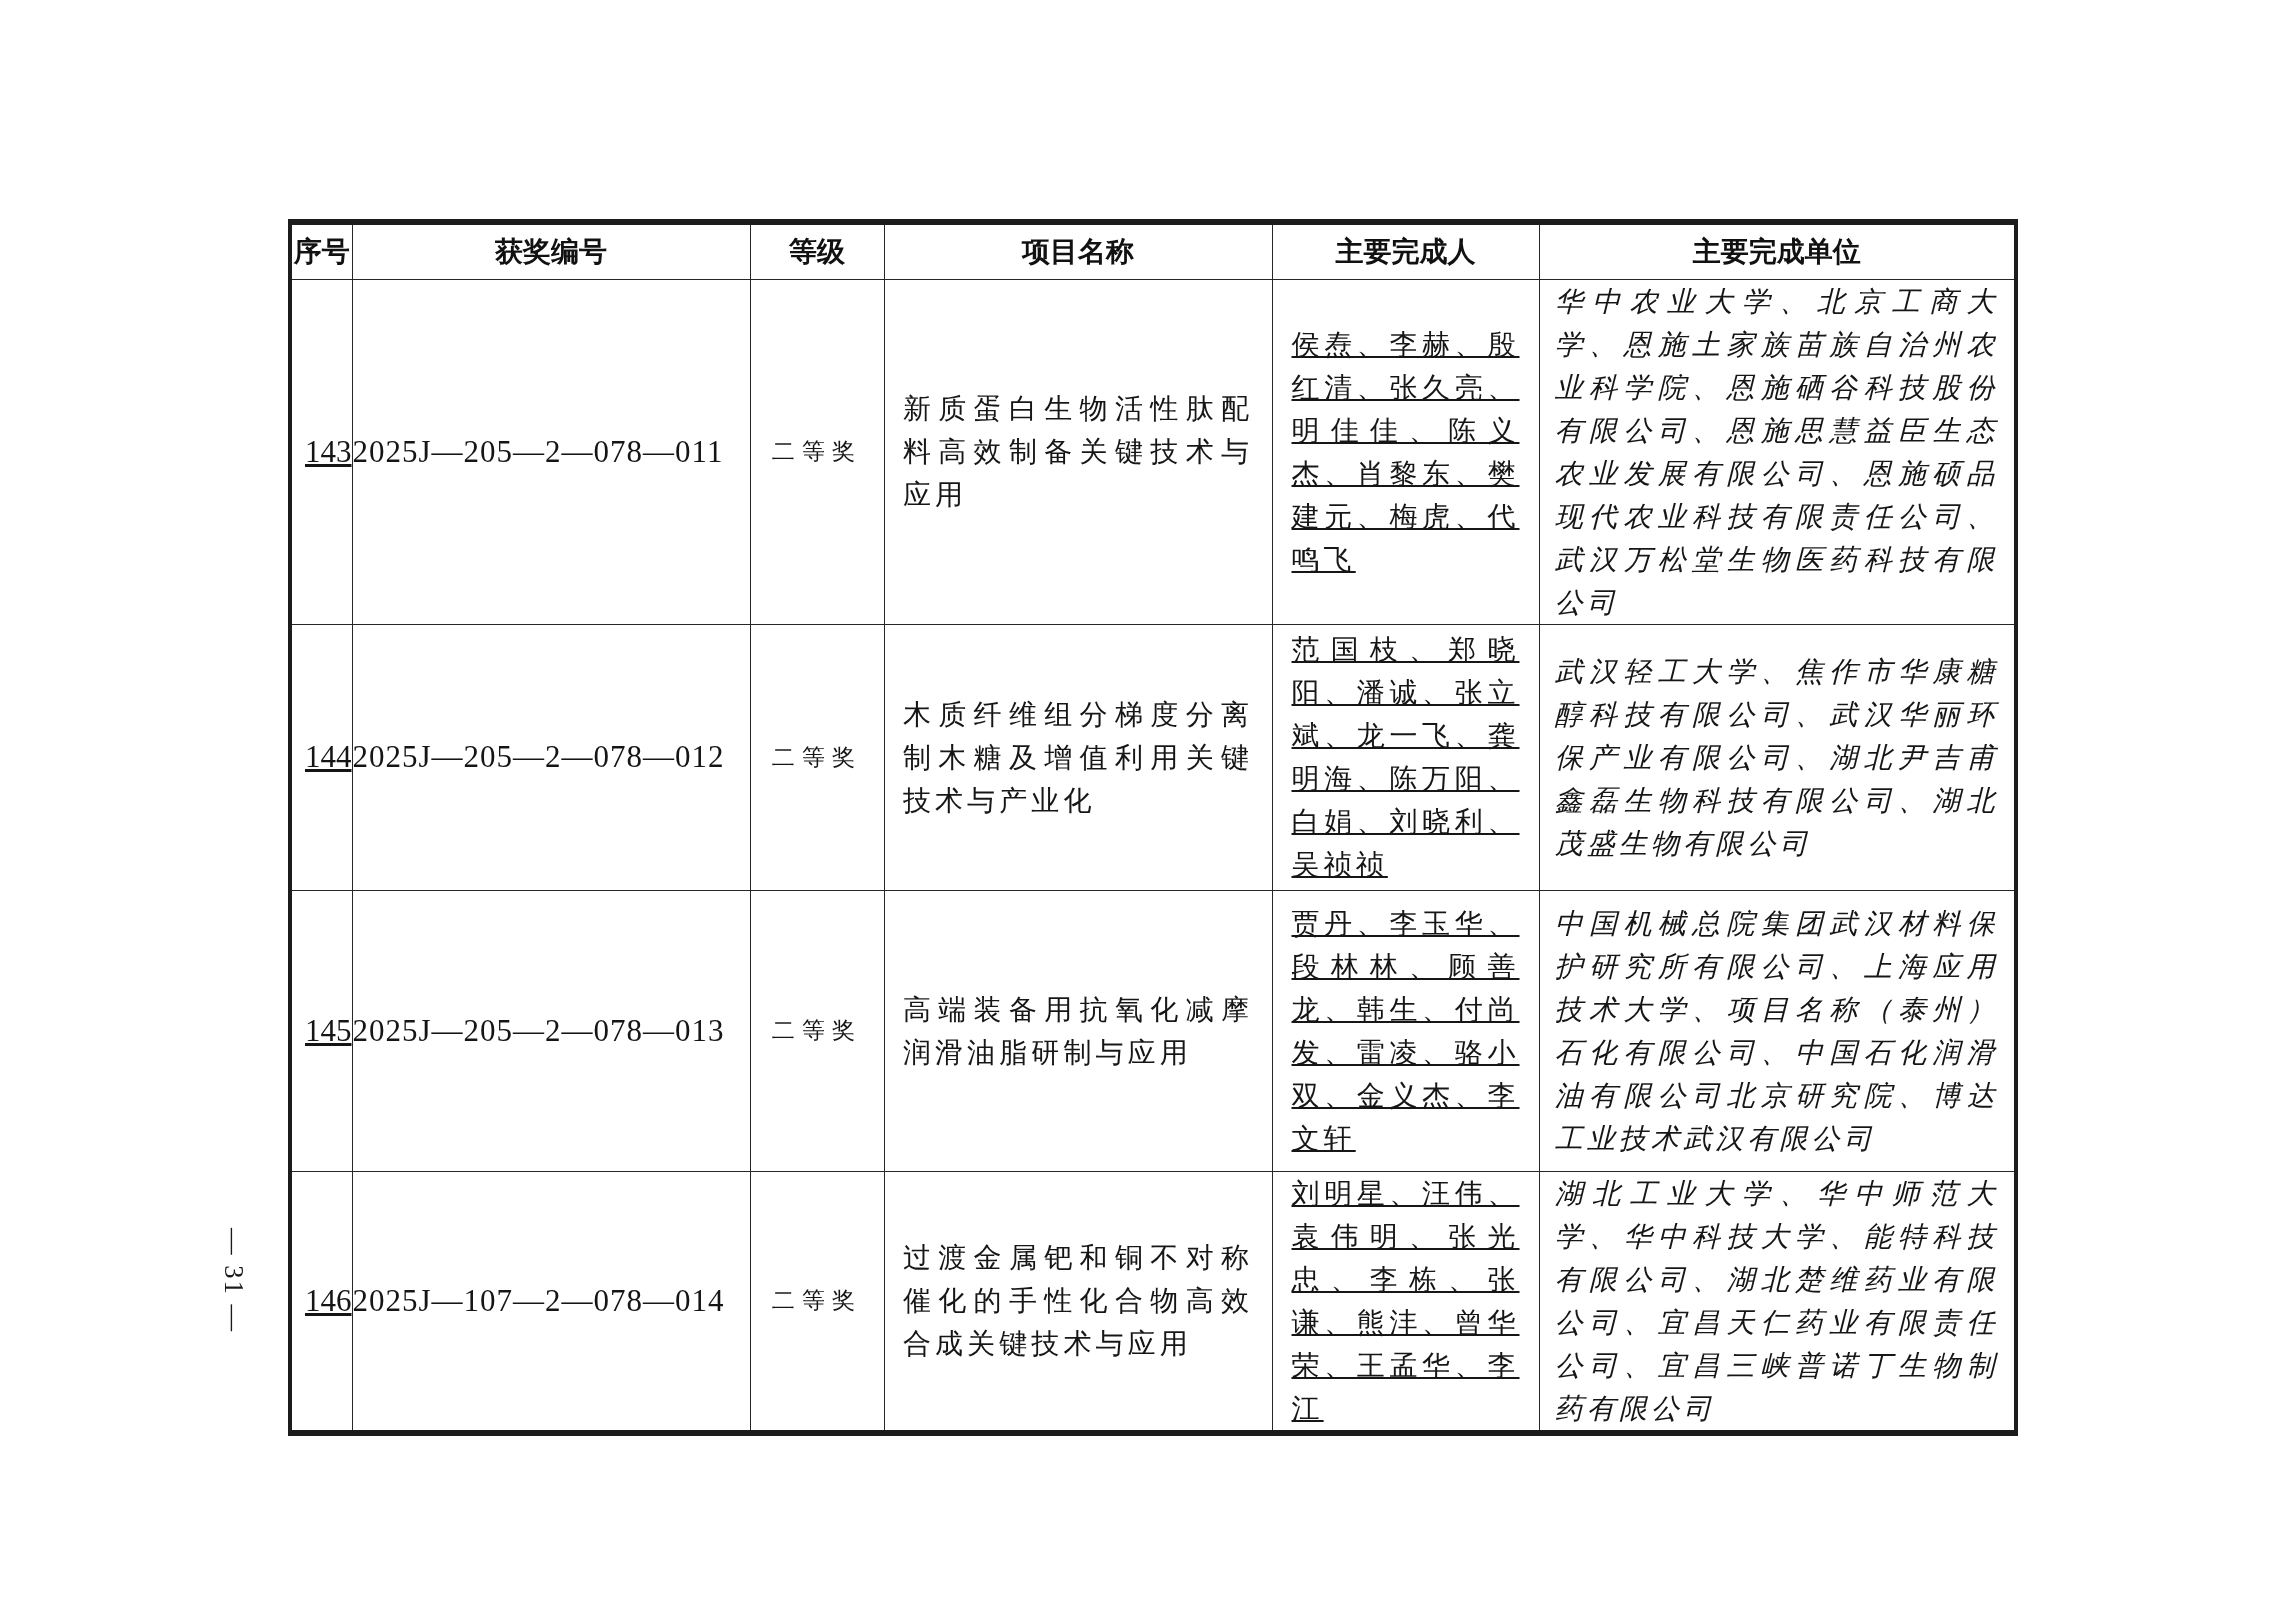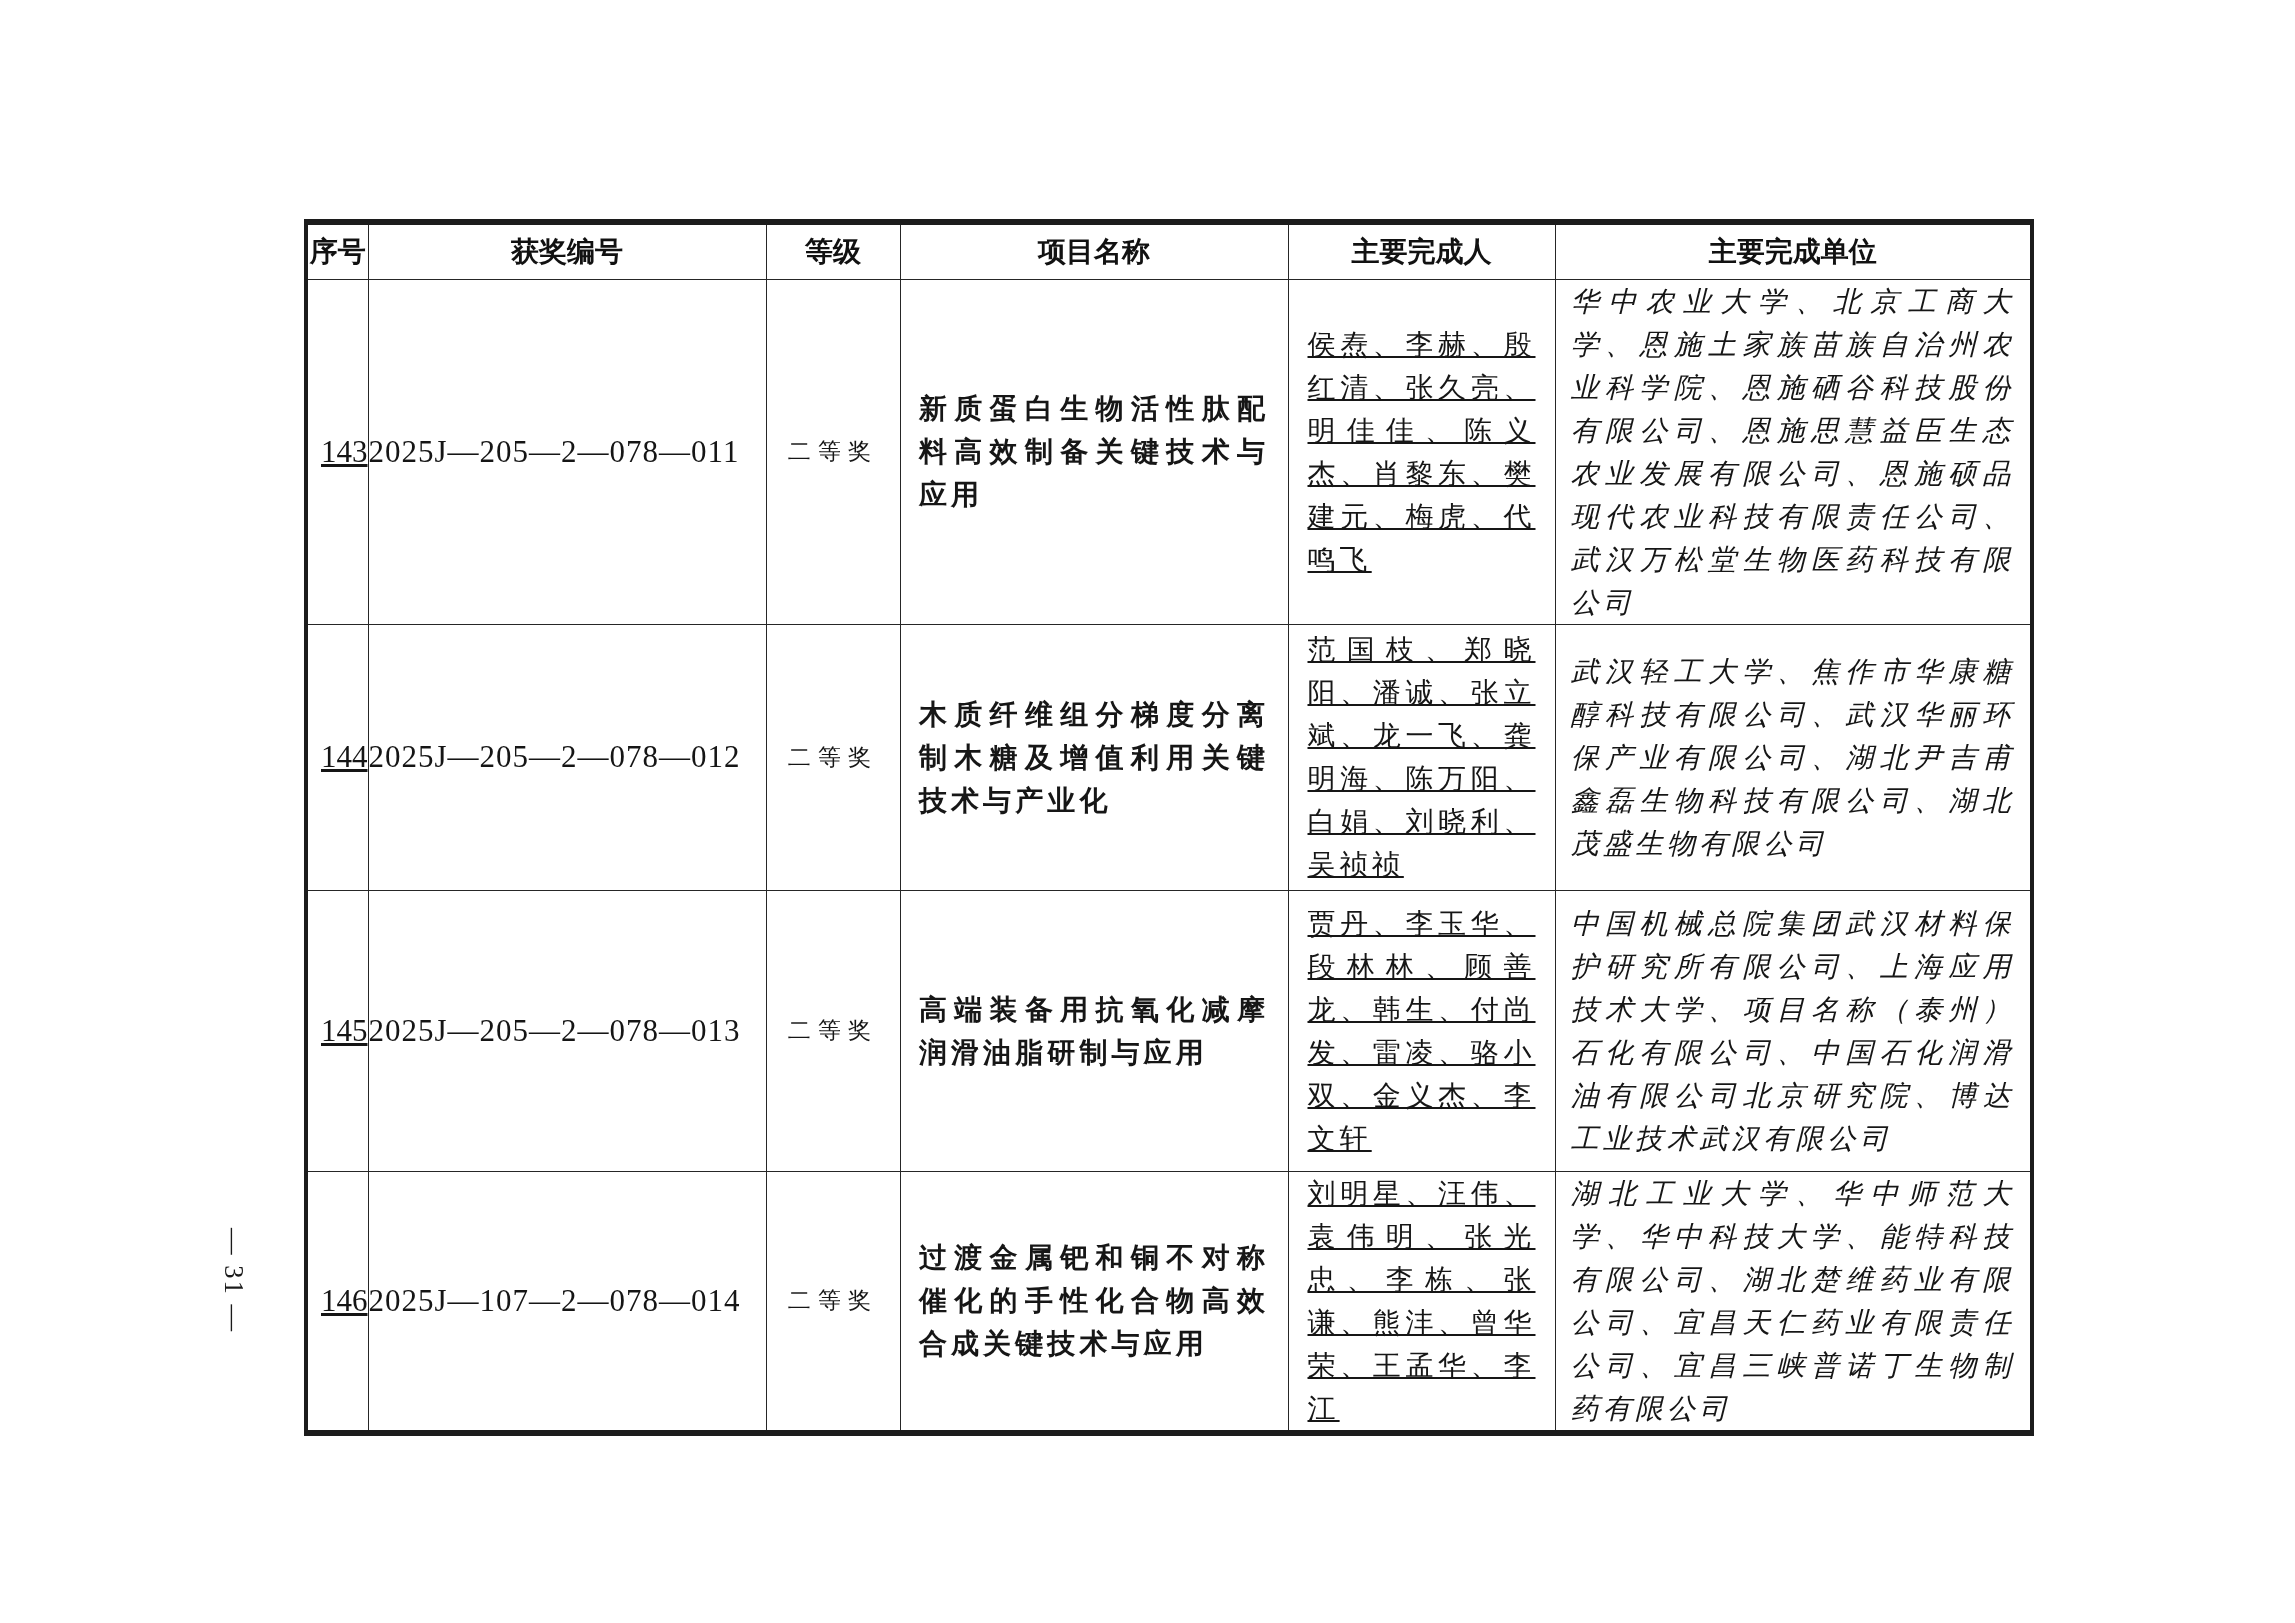--- a/index.html
+++ b/index.html
@@ -17,21 +17,21 @@
     width:204px;height:29px;
     transform:rotate(90deg);
     font-size:26.6px;line-height:29px;
     text-align:center;
     letter-spacing:2px;
     color:#1a1a1a;
     white-space:nowrap;
   }
   table.award-table{
     position:absolute;
-    left:304px;top:219px;
+    left:288px;top:219px;
     width:1725px;
     table-layout:fixed;
     border-collapse:collapse;
     border-style:solid;
     border-color:#1c1c1c;
     border-width:6.1px 4.6px 6.1px 4.6px;
   }
   .award-table th,.award-table td{
     border:1.5px solid #262626;
     padding:0;
@@ -67,21 +67,21 @@
     letter-spacing:7.2px;
   }
   .jt{
     font-size:28px;
     line-height:43px;
     letter-spacing:4.1px;
     text-align:justify;
     text-align-last:left;
     color:#161616;
   }
-  td.c-proj .jt{margin:0 18.4px;font-weight:bold;}
+  td.c-proj .jt{margin:0 18.4px;}
   td.c-people .jt{margin:0 19px;text-decoration:underline;}
   td.c-org .jt{margin:0 15.3px;font-style:italic;}
 </style>
 </head>
 <body>
 
 <div class="page">
 
   <div class="page-number">— 31 —</div>
 

